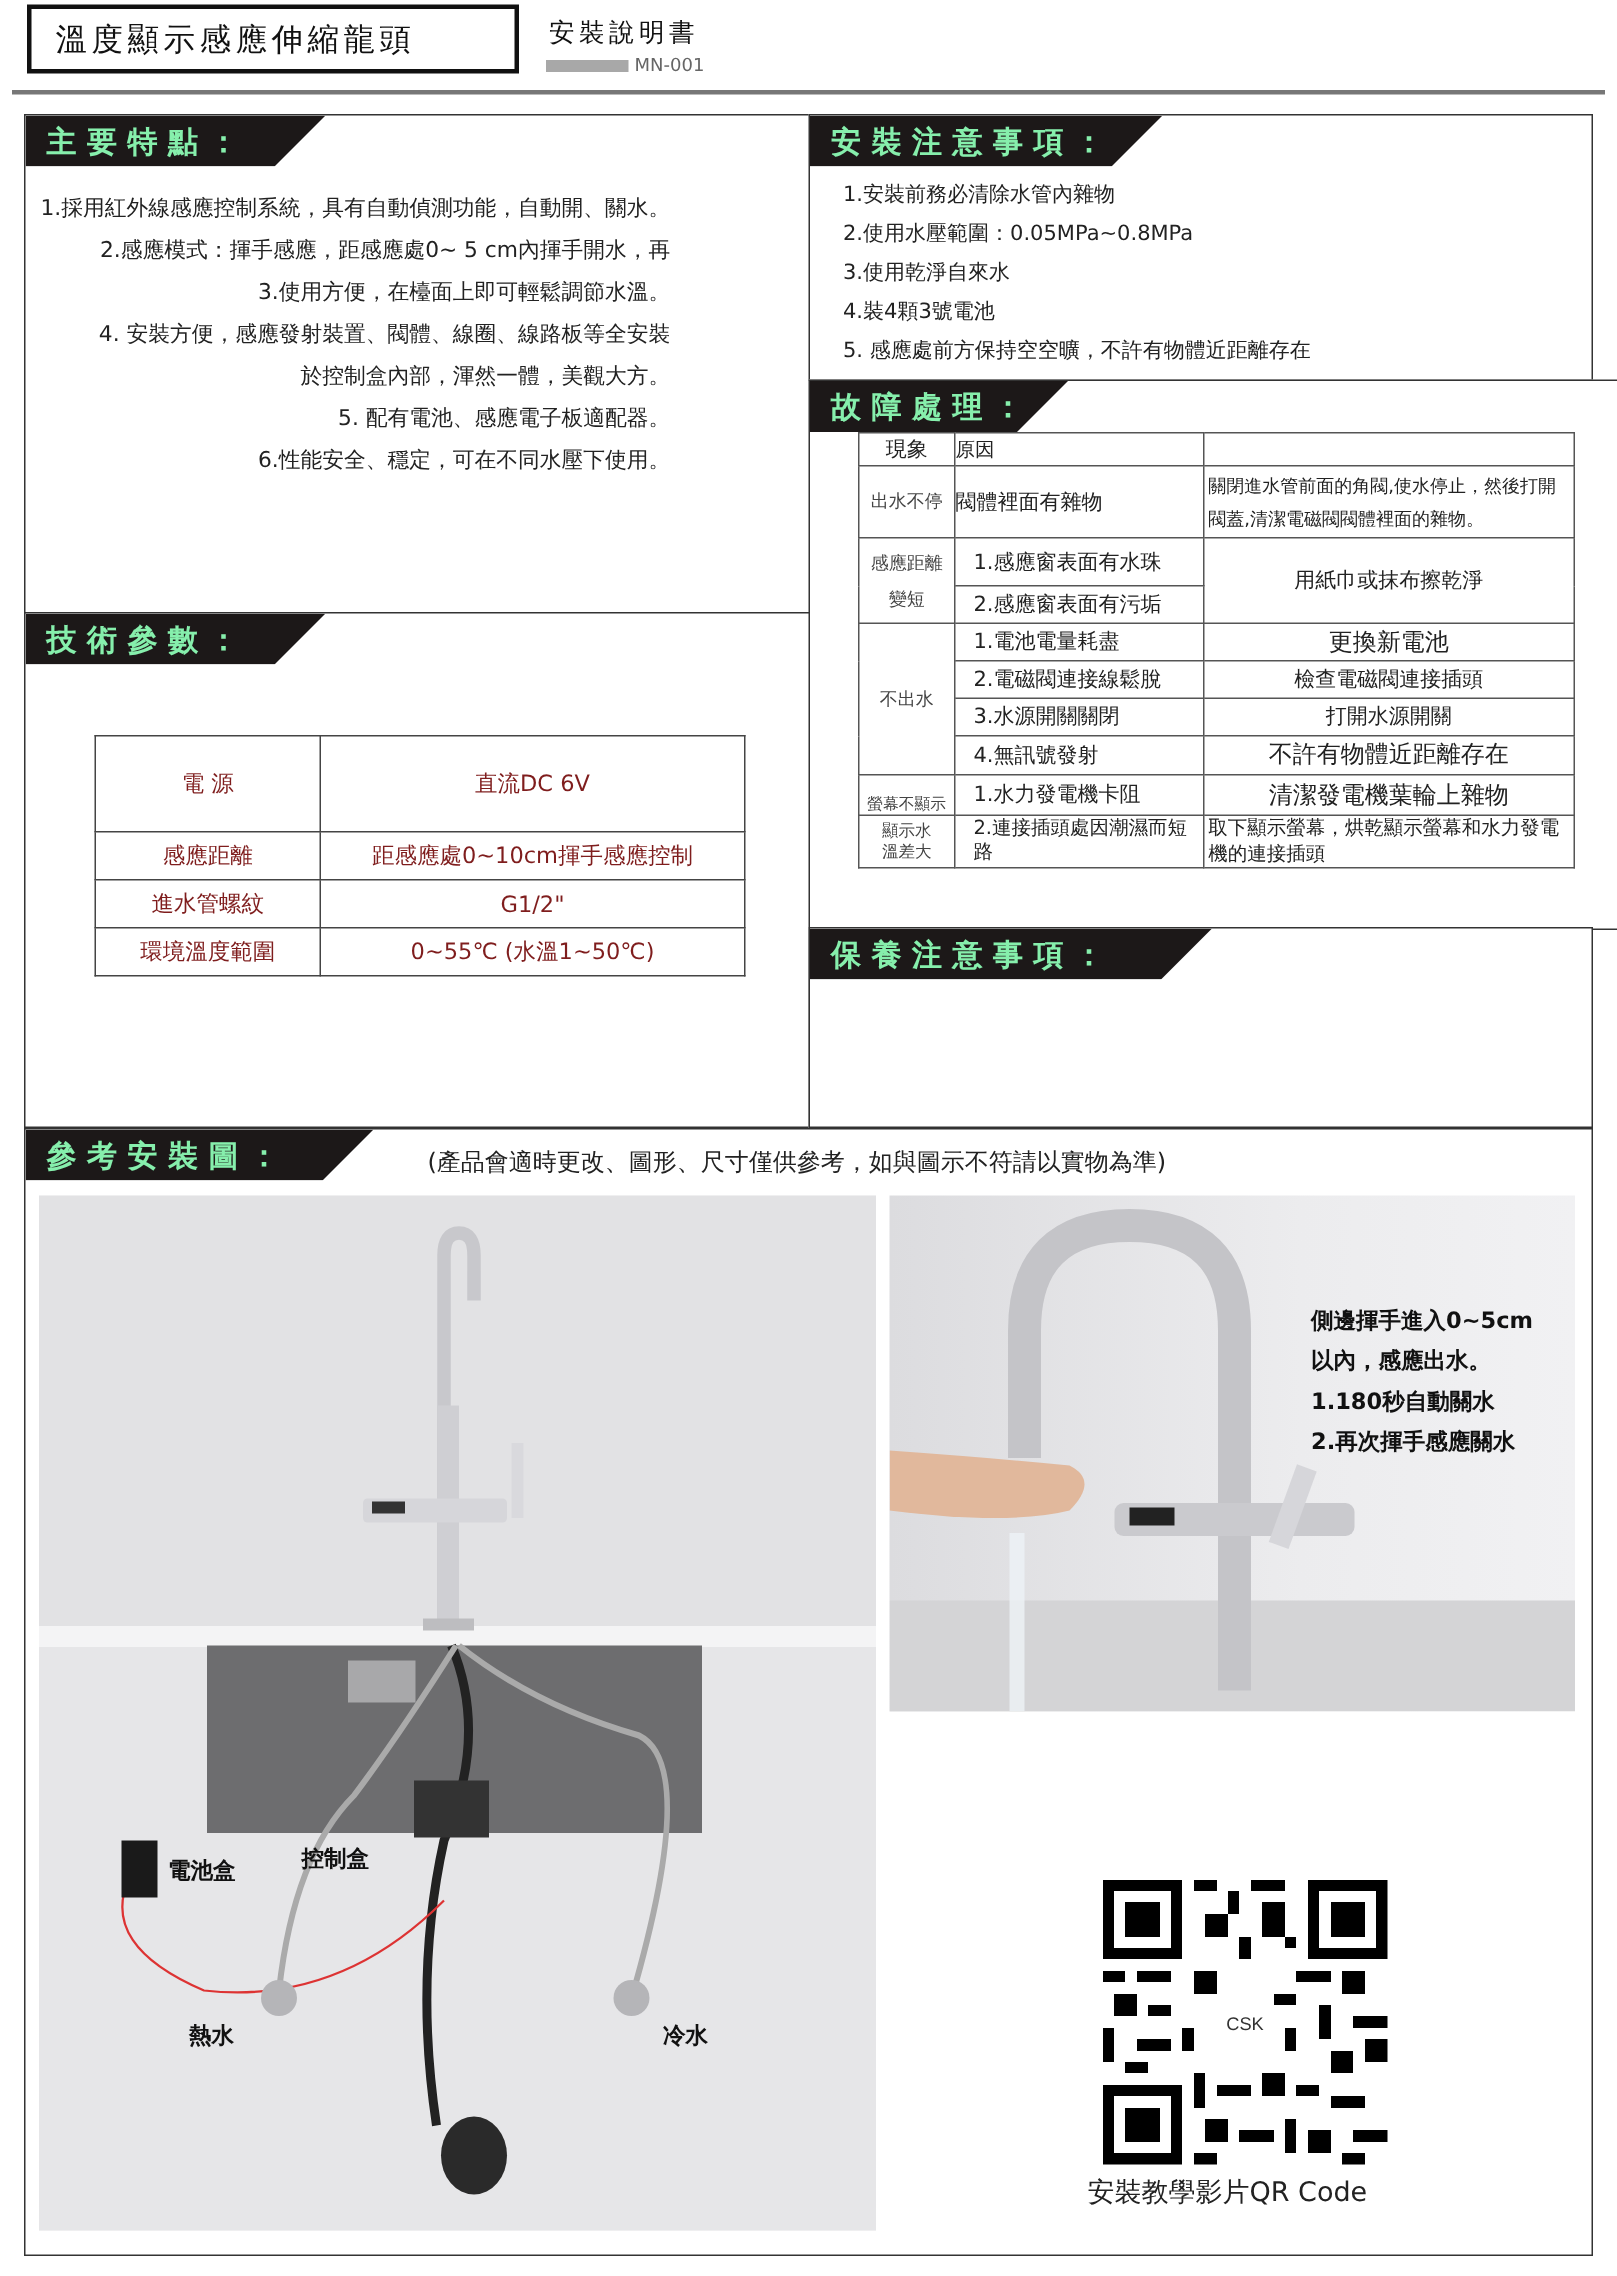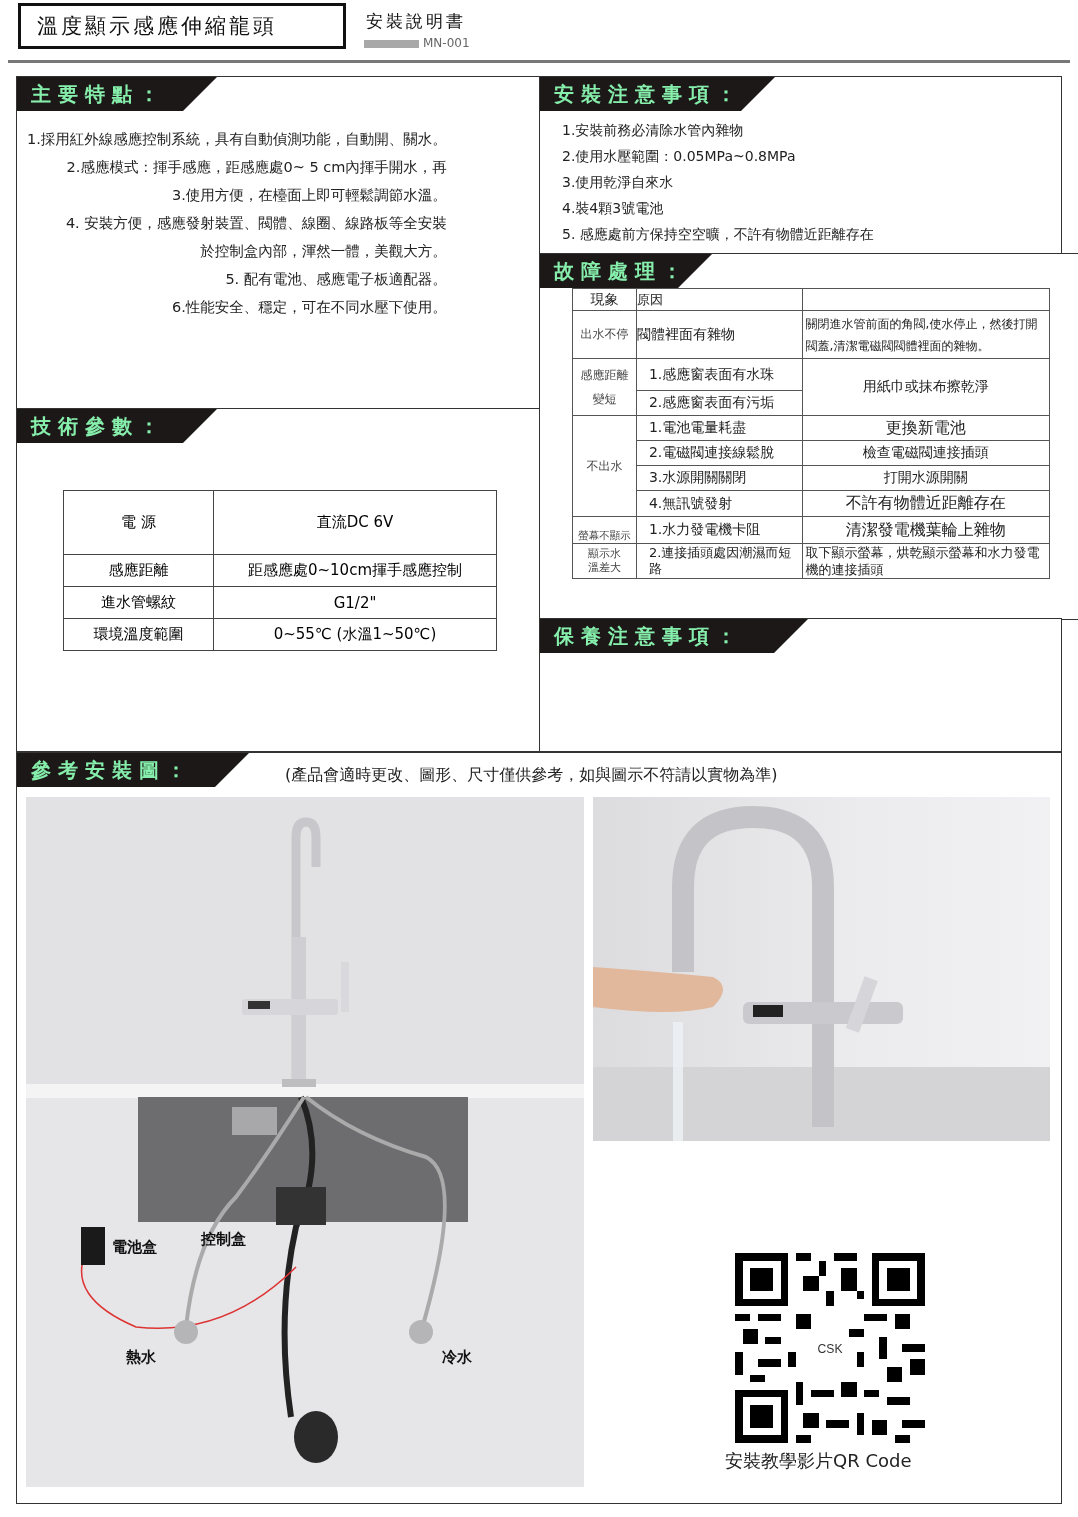--- a/index.html
+++ b/index.html
@@ -23,21 +23,21 @@
   .p-trouble  { left: 539px; top: 253px; width: 584px; height: 367px; }
   .p-specs    { left: 16px; top: 408px; width: 524px; height: 344px; }
   .p-care     { left: 539px; top: 618px; width: 523px; height: 134px; }
   .p-ref      { left: 16px; top: 752px; width: 1046px; height: 752px; }
 
   .list { position: absolute; font-size: 14.5px; line-height: 28px; color: #222; }
   .list div { white-space: nowrap; }
   .indent { padding-left: 14px; }
 
   
-  table.spec { position: absolute; left: 46px; top: 81px; width: 434px; border-collapse: collapse; font-size: 15px; color: #000000; }
+  table.spec { position: absolute; left: 46px; top: 81px; width: 434px; border-collapse: collapse; font-size: 15px; color: #7f1d1d; }
   table.spec td { border: 1.5px solid #444; text-align: center; height: 32px; }
   table.spec td.k { width: 150px; }
   table.spec tr.first td { height: 64px; }
 
   
   table.trouble { position: absolute; left: 32px; top: 34px; width: 478px; border-collapse: collapse; font-size: 14px; color: #222; }
   table.trouble td { border: 1px solid #555; text-align: center; padding: 0 3px; }
   table.trouble td.sym { width: 64px; font-size: 12px; color: #444; }
   table.trouble td.cause { width: 166px; text-align: left; padding-left: 12px; }
   table.trouble td.cause.c { text-align: left; padding-left: 0; }
@@ -208,20 +208,26 @@
   <div class="photo-right">
     <svg width="457" height="344" viewBox="0 0 457 344">
       <rect x="0" y="270" width="457" height="74" fill="#d4d4d6"></rect>
       <path d="M90 175 L90 90 Q90 20 160 20 Q230 20 230 90 L230 330" stroke="#c4c4c8" stroke-width="22" fill="none"></path>
       <rect x="150" y="205" width="160" height="22" rx="6" fill="#cacace"></rect>
       <rect x="160" y="208" width="30" height="12" fill="#222"></rect>
       <rect x="262" y="180" width="14" height="55" fill="#d6d6da" transform="rotate(20 269 207)"></rect>
       <path d="M0 170 Q70 175 120 180 Q140 190 120 210 Q80 220 0 210 Z" fill="#e1b89c"></path>
       <rect x="80" y="225" width="10" height="119" fill="#eef2f6" opacity="0.8"></rect>
     </svg>
+    <div class="overlay-text">
+      <div>側邊揮手進入0~5cm</div>
+      <div>以內，感應出水。</div>
+      <div>1.180秒自動關水</div>
+      <div>2.再次揮手感應關水</div>
+    </div>
   </div>
 
   <svg class="qr" viewBox="0 0 25 25" shape-rendering="crispEdges">
     <rect x="0" y="0" width="25" height="25" fill="#fff"></rect>
     <g fill="#000">
       <rect x="0" y="0" width="7" height="7"></rect>
         <rect x="1" y="1" width="5" height="5" fill="#fff"></rect>
         <rect x="2" y="2" width="3" height="3"></rect>
       <rect x="18" y="0" width="7" height="7"></rect>
         <rect x="19" y="1" width="5" height="5" fill="#fff"></rect>

